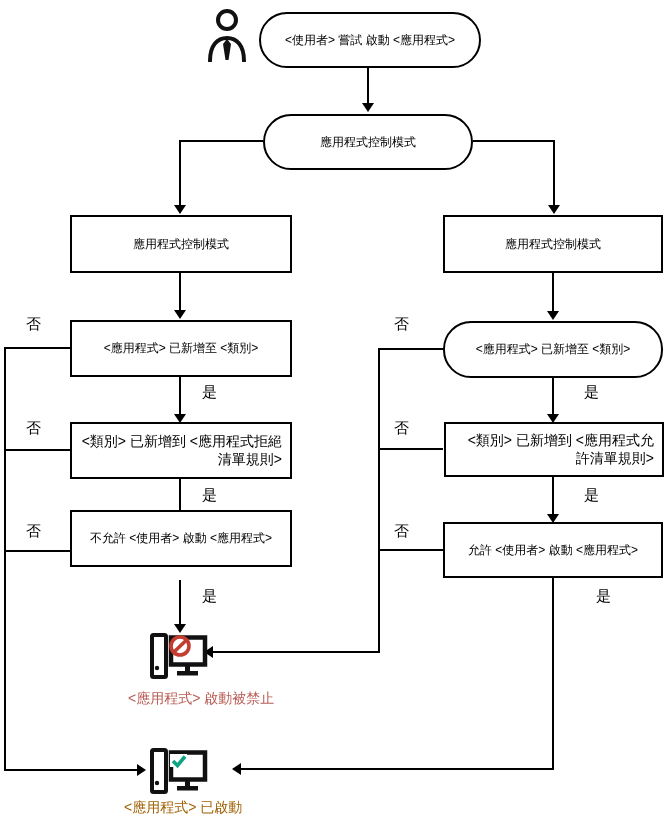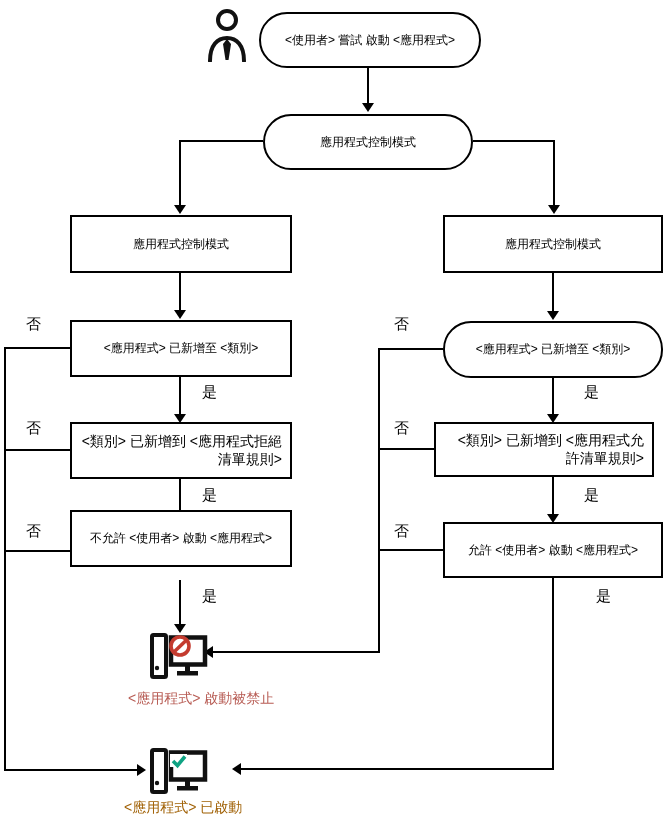--- a/index.html
+++ b/index.html
@@ -77,21 +77,21 @@
   <div class="ah ah-left" style="left:204px;top:646px;"></div>
 
   <div class="line" style="left:179px;top:377px;width:2px;height:38px;"></div>
   <div class="ah ah-down" style="left:174px;top:414px;"></div>
   <div class="lbl" style="left:202px;top:383px;">是</div>
   <div class="line" style="left:552px;top:378px;width:2px;height:37px;"></div>
   <div class="ah ah-down" style="left:547px;top:414px;"></div>
   <div class="lbl" style="left:584px;top:383px;">是</div>
 
   <div class="node small-text" style="left:70px;top:422px;width:222px;height:57px;">&lt;類別&gt; 已新增到 &lt;應用程式拒絕清單規則&gt;</div>
-  <div class="node small-text" style="left:434px;top:422px;width:220px;height:55px;padding-left:9px;">&lt;類別&gt; 已新增到 &lt;應用程式允許清單規則&gt;</div>
+  <div class="node small-text" style="left:444px;top:422px;width:220px;height:55px;padding-left:9px;">&lt;類別&gt; 已新增到 &lt;應用程式允許清單規則&gt;</div>
 
   <div class="lbl" style="left:26px;top:419px;">否</div>
   <div class="lbl" style="left:394px;top:419px;">否</div>
 
   <div class="line" style="left:179px;top:479px;width:2px;height:37px;"></div>
   <div class="ah ah-down" style="left:174px;top:515px;"></div>
   <div class="lbl" style="left:202px;top:486px;">是</div>
   <div class="line" style="left:552px;top:477px;width:2px;height:38px;"></div>
   <div class="ah ah-down" style="left:547px;top:514px;"></div>
   <div class="lbl" style="left:584px;top:486px;">是</div>

